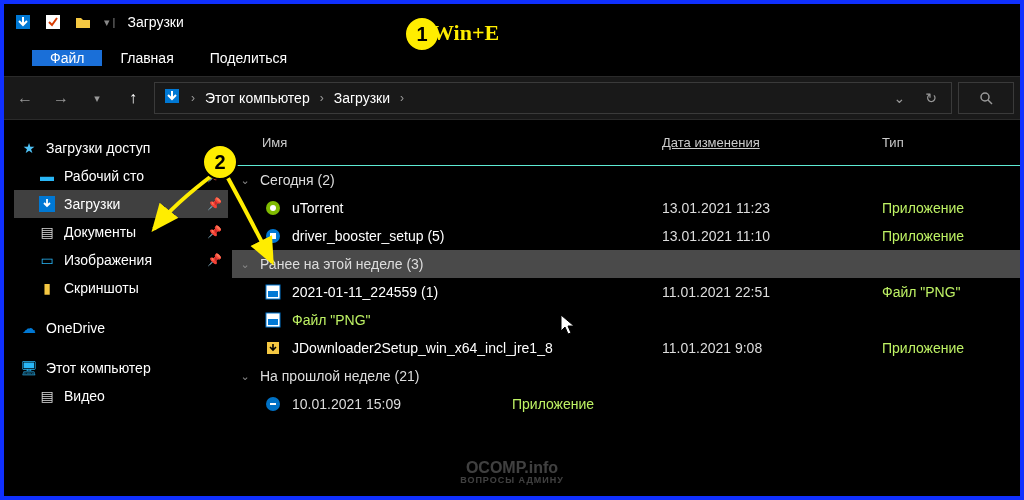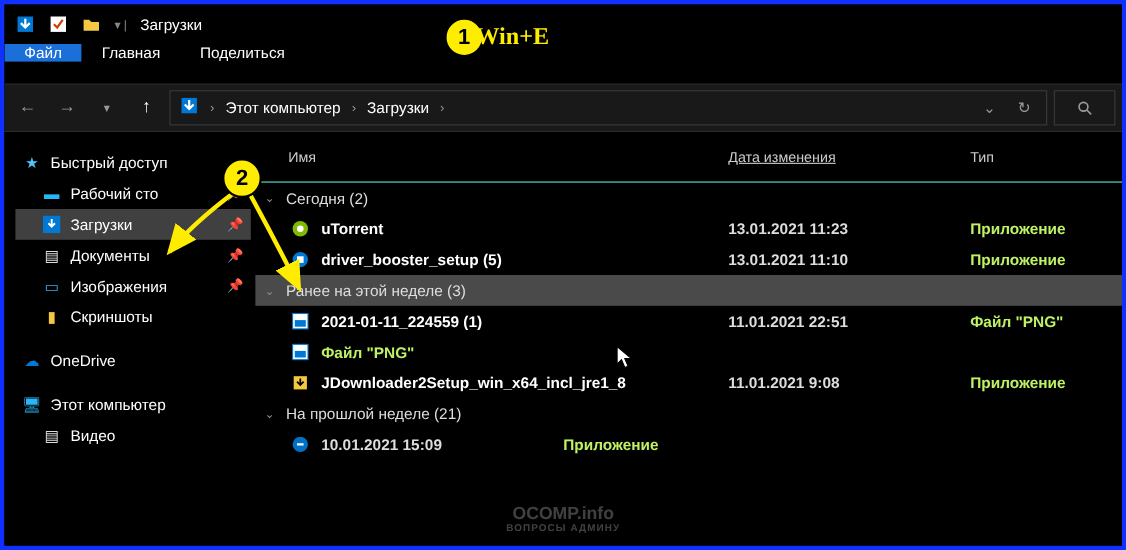--- a/index.html
+++ b/index.html
@@ -1,20 +1,20 @@
 <!DOCTYPE html>
 <html><head>
 <meta charset="utf-8">
 <style>
 * { margin: 0; padding: 0; box-sizing: border-box; font-family: "Segoe UI", Arial, sans-serif; }
 body { background: #000; width: 1024px; height: 500px; overflow: hidden; border: 4px solid #1030ff; position: relative; }
 .titlebar { height: 36px; background: #000; display: flex; align-items: center; padding: 0 10px; gap: 12px; }
 .titlebar .ticon { width: 18px; height: 18px; display: inline-flex; align-items: center; justify-content: center; }
 .titlebar .title { color: #fff; font-size: 14px; }
-.ribbon-tabs { height: 36px; background: #000; display: flex; align-items: flex-start; }
+.ribbon-tabs { height: 36px; background: #000; display: flex; align-items: center; padding-left: 28px; }
 .ribbon-tabs .tab { color: #fff; font-size: 14px; padding: 0 18px; display: flex; align-items: center; cursor: pointer; }
 .ribbon-tabs .tab.file { background: #1a6fd8; }
 .navbar { height: 44px; background: #191919; display: flex; align-items: center; border-top: 1px solid #2a2a2a; border-bottom: 1px solid #2a2a2a; padding: 0 6px; gap: 6px; }
 .navbtn { width: 30px; height: 30px; color: #999; display: flex; align-items: center; justify-content: center; font-size: 16px; cursor: pointer; }
 .navbtn.up { color: #fff; }
 .addrbox { flex: 1; height: 32px; border: 1px solid #3a3a3a; display: flex; align-items: center; padding: 0 8px; gap: 6px; background: #191919; }
 .addrbox .crumb { color: #fff; font-size: 14px; }
 .addrbox .sep { color: #999; font-size: 12px; padding: 0 4px; }
 .addr-right { display: flex; align-items: center; gap: 8px; margin-left: auto; }
 .addr-icon { color: #999; font-size: 14px; padding: 0 6px; }
@@ -27,21 +27,21 @@
 .sb-item .sbicon { width: 18px; height: 18px; display: inline-flex; align-items: center; justify-content: center; font-size: 14px; }
 .sb-indent { padding-left: 24px; }
 .filepane { flex: 1; background: #000; overflow: hidden; }
 .col-headers { display: flex; height: 46px; align-items: center; color: #ccc; font-size: 13px; border-bottom: 1px solid #5eead4; padding-left: 30px; }
 .col-name { flex: 0 0 400px; }
 .col-date { flex: 0 0 220px; text-decoration: underline; }
 .col-type { flex: 1; }
 .group-hdr { display: flex; align-items: center; color: #ddd; font-size: 14px; padding: 6px 4px; gap: 6px; }
 .group-hdr.sel { background: #4a4a4a; }
 .group-hdr .chev { color: #888; font-size: 11px; width: 18px; text-align: center; }
-.file-row { display: flex; align-items: center; color: #fff; font-size: 14px; padding: 5px 0 5px 30px; cursor: pointer; font-weight: bold; }
+.file-row { display: flex; align-items: center; color: #fff; font-size: 14px; padding: 5px 0 5px 30px; cursor: pointer; }
 .file-row .ficon { width: 22px; height: 18px; display: inline-flex; align-items: center; justify-content: center; margin-right: 8px; }
 .file-row .fname { flex: 0 0 370px; white-space: nowrap; overflow: hidden; }
 .file-row .fdate { flex: 0 0 220px; color: #ddd; }
 .file-row .ftype { flex: 1; color: #bef264; }
 .badge { position: absolute; width: 36px; height: 36px; border-radius: 50%; background: #ffed00; border: 2px solid #000; color: #000; font-weight: 900; font-size: 20px; display: flex; align-items: center; justify-content: center; z-index: 50; }
 .badge-label { position: absolute; color: #ffed00; font-family: "Comic Sans MS", cursive; font-weight: 700; font-size: 22px; z-index: 50; }
 .arrow-svg { position: absolute; z-index: 40; pointer-events: none; }
 .watermark { position: absolute; left: 50%; bottom: 10px; transform: translateX(-50%); color: rgba(255,255,255,0.25); font-size: 16px; font-weight: 600; text-align: center; line-height: 1.1; z-index: 60; }
 .watermark .sub { font-size: 9px; letter-spacing: 1px; }
 .cursor-img { position: absolute; z-index: 45; left: 556px; top: 310px; }
@@ -103,21 +103,21 @@
         <line x1="9" y1="9" x2="13" y2="13" stroke="#999" stroke-width="1.5"></line>
       </svg>
   </div>
 </div>
 
 <div class="main">
 
   <div class="sidebar">
     <div class="sb-item">
       <span class="sbicon" style="color:#4fc3f7">★</span>
-      <span>Быстрый доступ</span>
+      <span>Загрузки доступ</span>
     </div>
     <div class="sb-item sb-indent">
       <span class="sbicon" style="color:#29b6f6">▬</span>
       <span>Рабочий сто</span>
       <span class="pin">📌</span>
     </div>
     <div class="sb-item sb-indent active">
       <span class="sbicon">
           <svg width="16" height="16">
             <rect width="16" height="16" fill="#0078d4"></rect>

